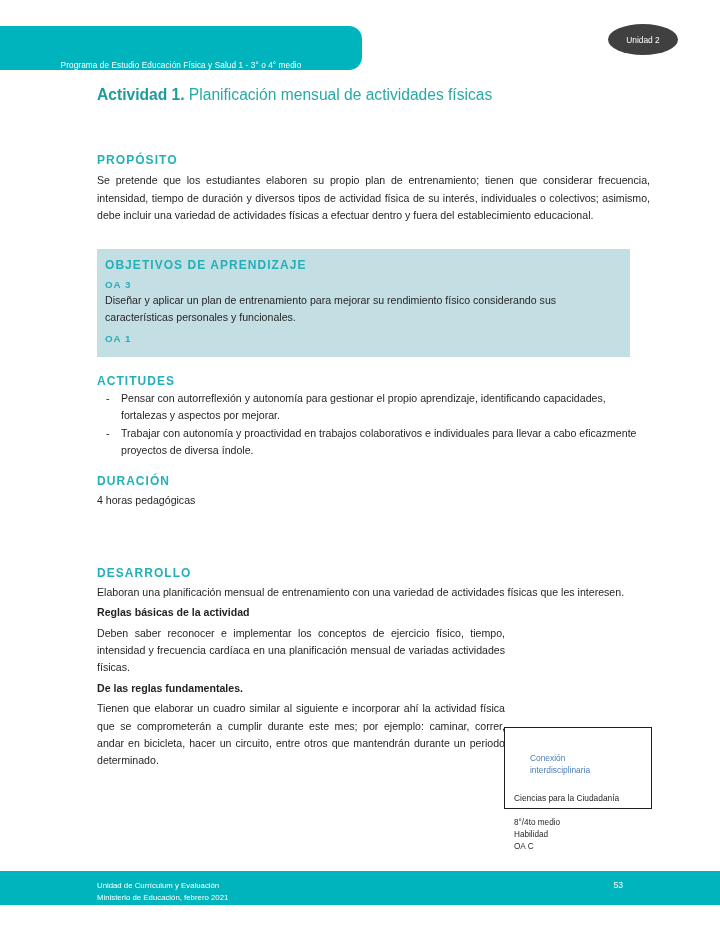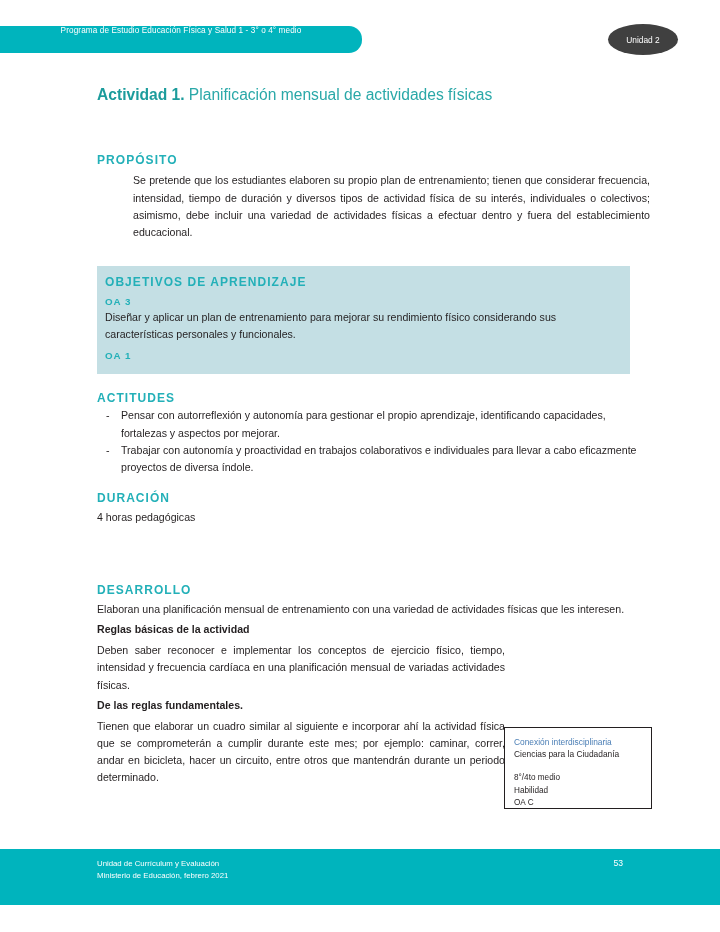--- a/index.html
+++ b/index.html
@@ -14,26 +14,26 @@
     position: relative;
     overflow: hidden;
   }
 
   
   .header-band {
     position: absolute;
     left: 0;
     top: 26px;
     width: 362px;
-    height: 27px;
+    height: 44px;
     background: #00b4bd;
     border-top-right-radius: 13px;
     border-bottom-right-radius: 13px;
     display: flex;
-    align-items: flex-start;
+    align-items: flex-end;
     justify-content: center;
   }
   .header-band-text {
     color: #ffffff;
     font-size: 8.2px;
     letter-spacing: .1px;
     white-space: nowrap;
   }
   .unit-badge {
     position: absolute;
@@ -90,21 +90,20 @@
   p.body-text.left {
     text-align: left;
   }
 
   
   .proposito {
     margin-top: 49px;
   }
   .proposito p {
     margin-top: 5px;
-    margin-left: 36px;
   }
 
   
   .oa-block {
     margin-top: 25px;
     background: #c4dfe4;
     padding: 9px 12px 11px 8px;
     width: 533px;
     box-sizing: border-box;
   }
@@ -189,42 +188,42 @@
     height: 82px;
     border: 1px solid #231f20;
     box-sizing: border-box;
     padding: 8px 9px 0 9px;
     background: #ffffff;
   }
   .conexion-title {
     font-size: 8.4px;
     color: #4a7eb5;
     line-height: 1.45;
-    margin: 0;
+    margin: 16px;
   }
   .conexion-sub {
     font-size: 8.4px;
     color: #231f20;
     line-height: 1.45;
     margin: 0;
   }
   .conexion-meta {
     margin: 12px 0 0 0;
     font-size: 8.2px;
     color: #231f20;
     line-height: 1.5;
   }
 
   
   .footer-band {
     position: absolute;
     left: 0;
     bottom: 27px;
     width: 720px;
-    height: 56px;
+    height: 34px;
     background: #00b4bd;
   }
   .footer-inner {
     position: absolute;
     left: 97px;
     top: 9px;
     width: 526px;
     display: flex;
     justify-content: space-between;
     align-items: flex-start;

